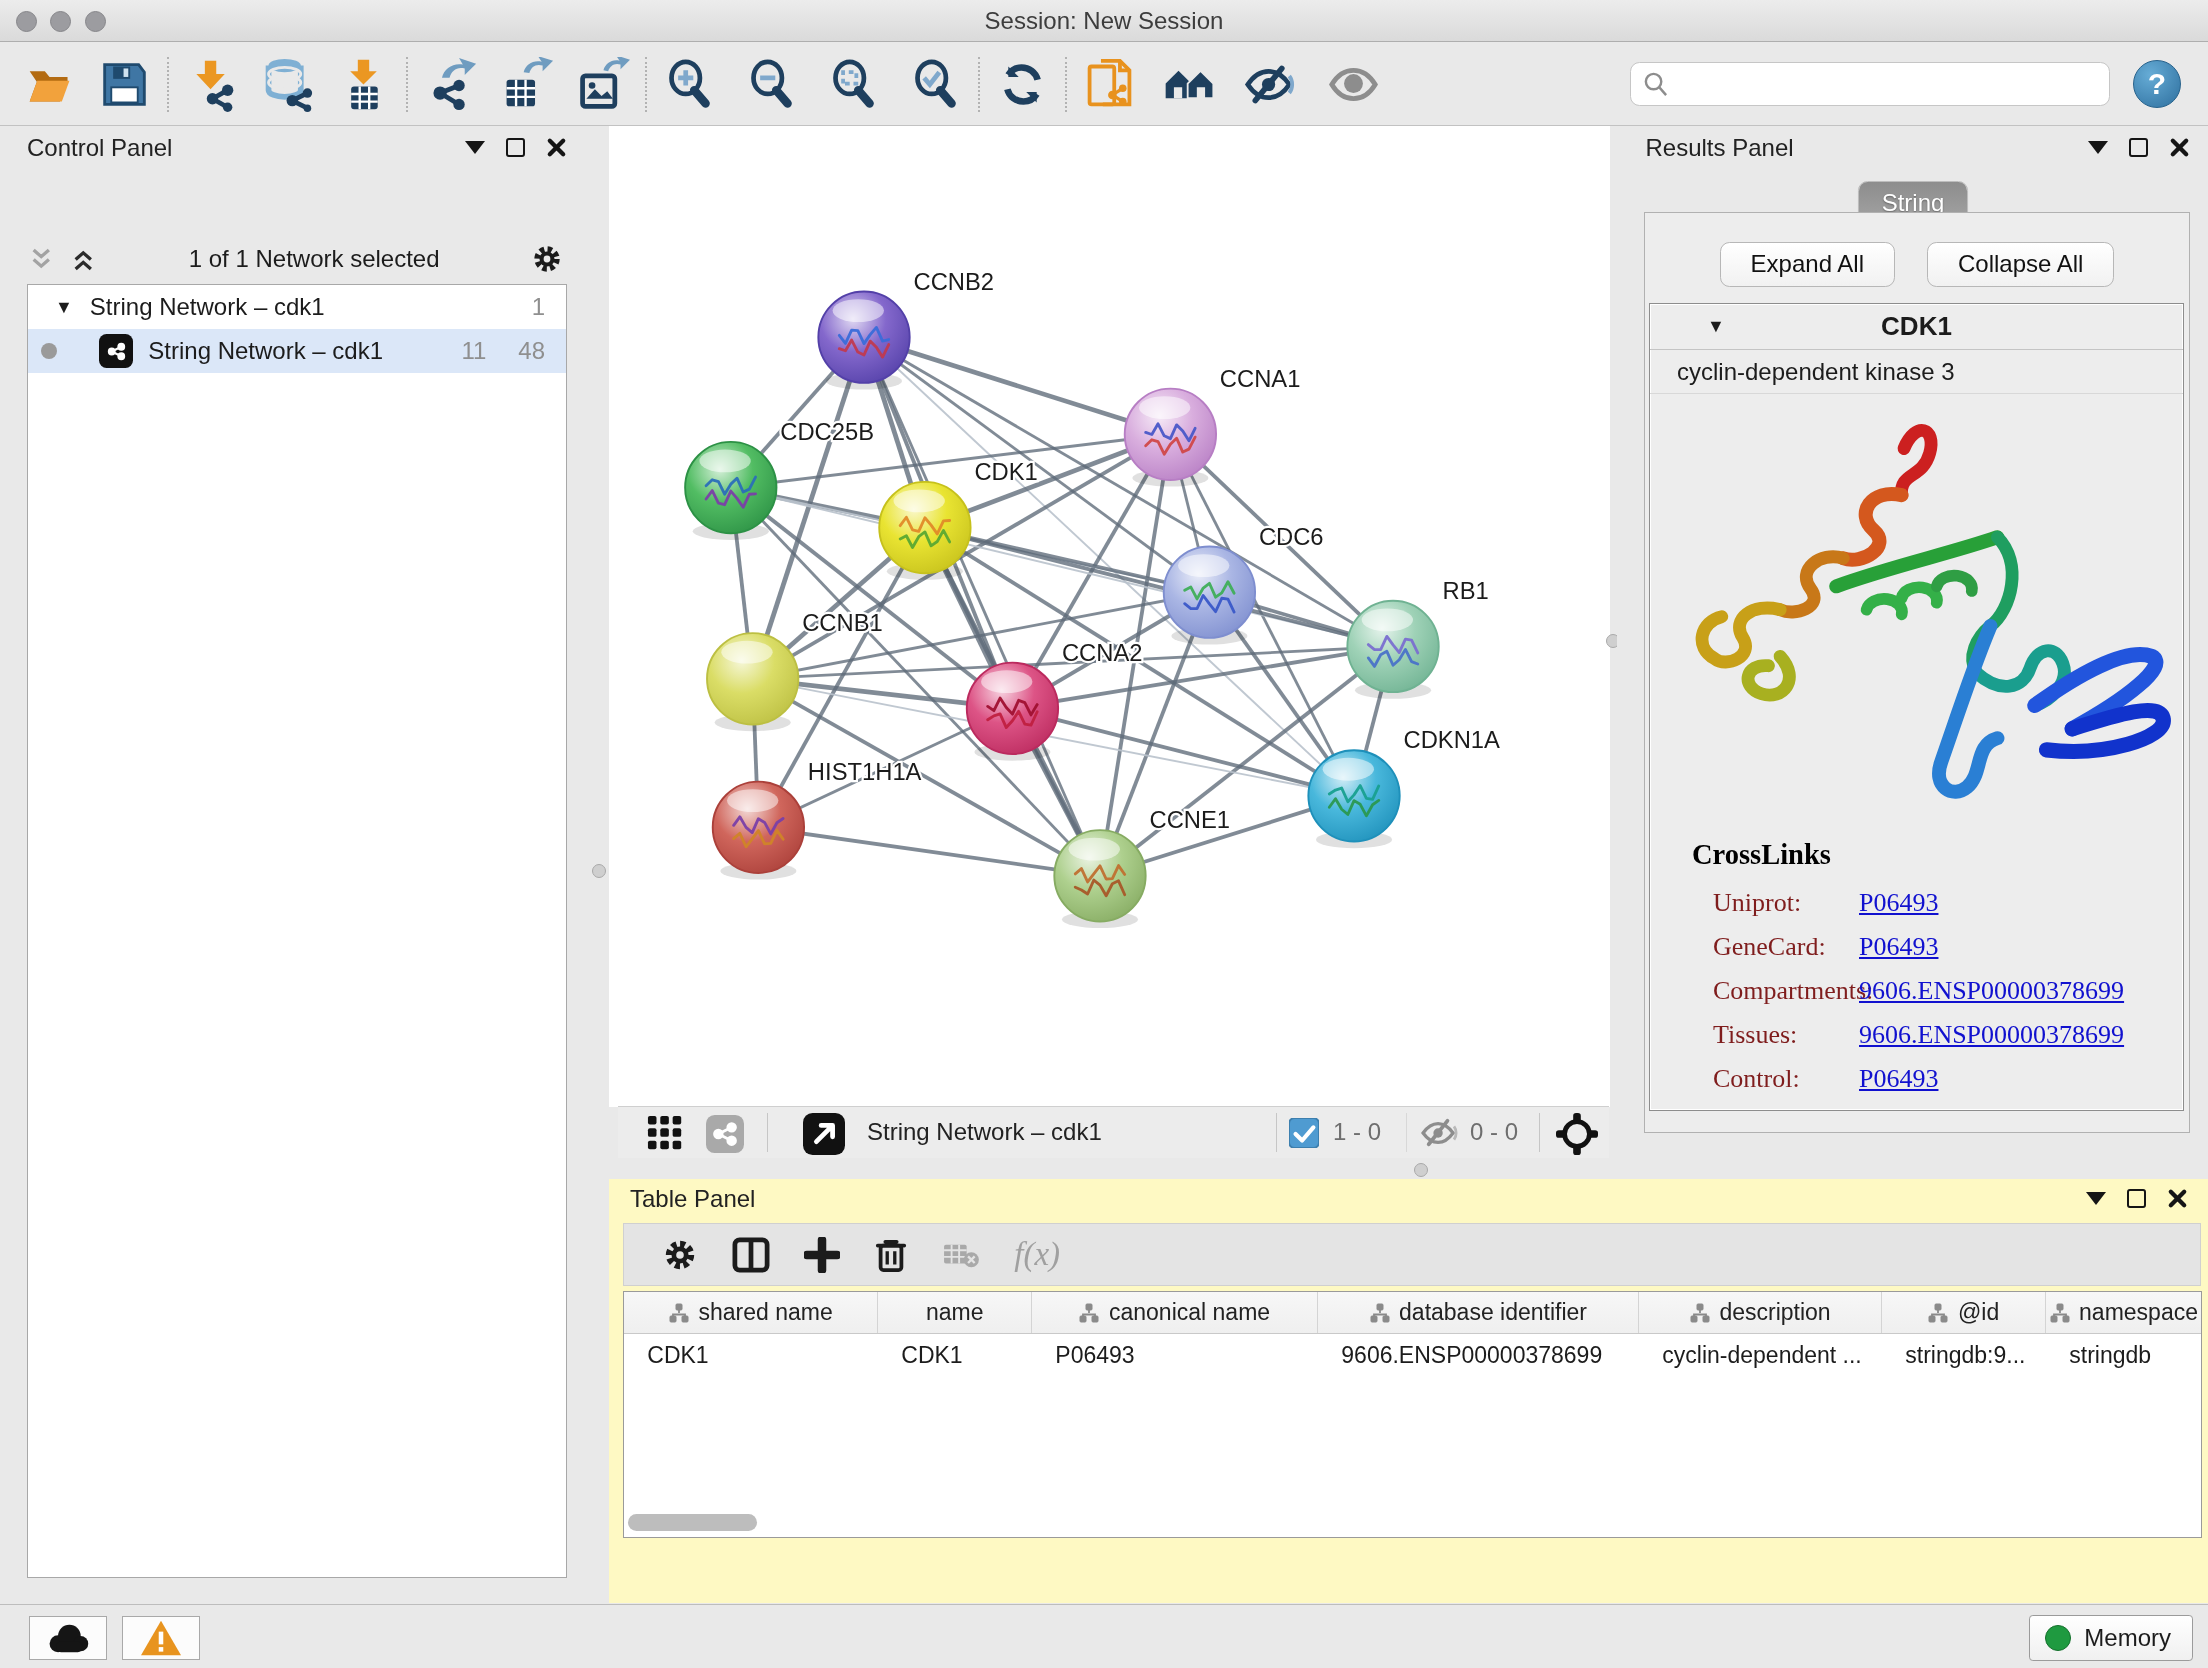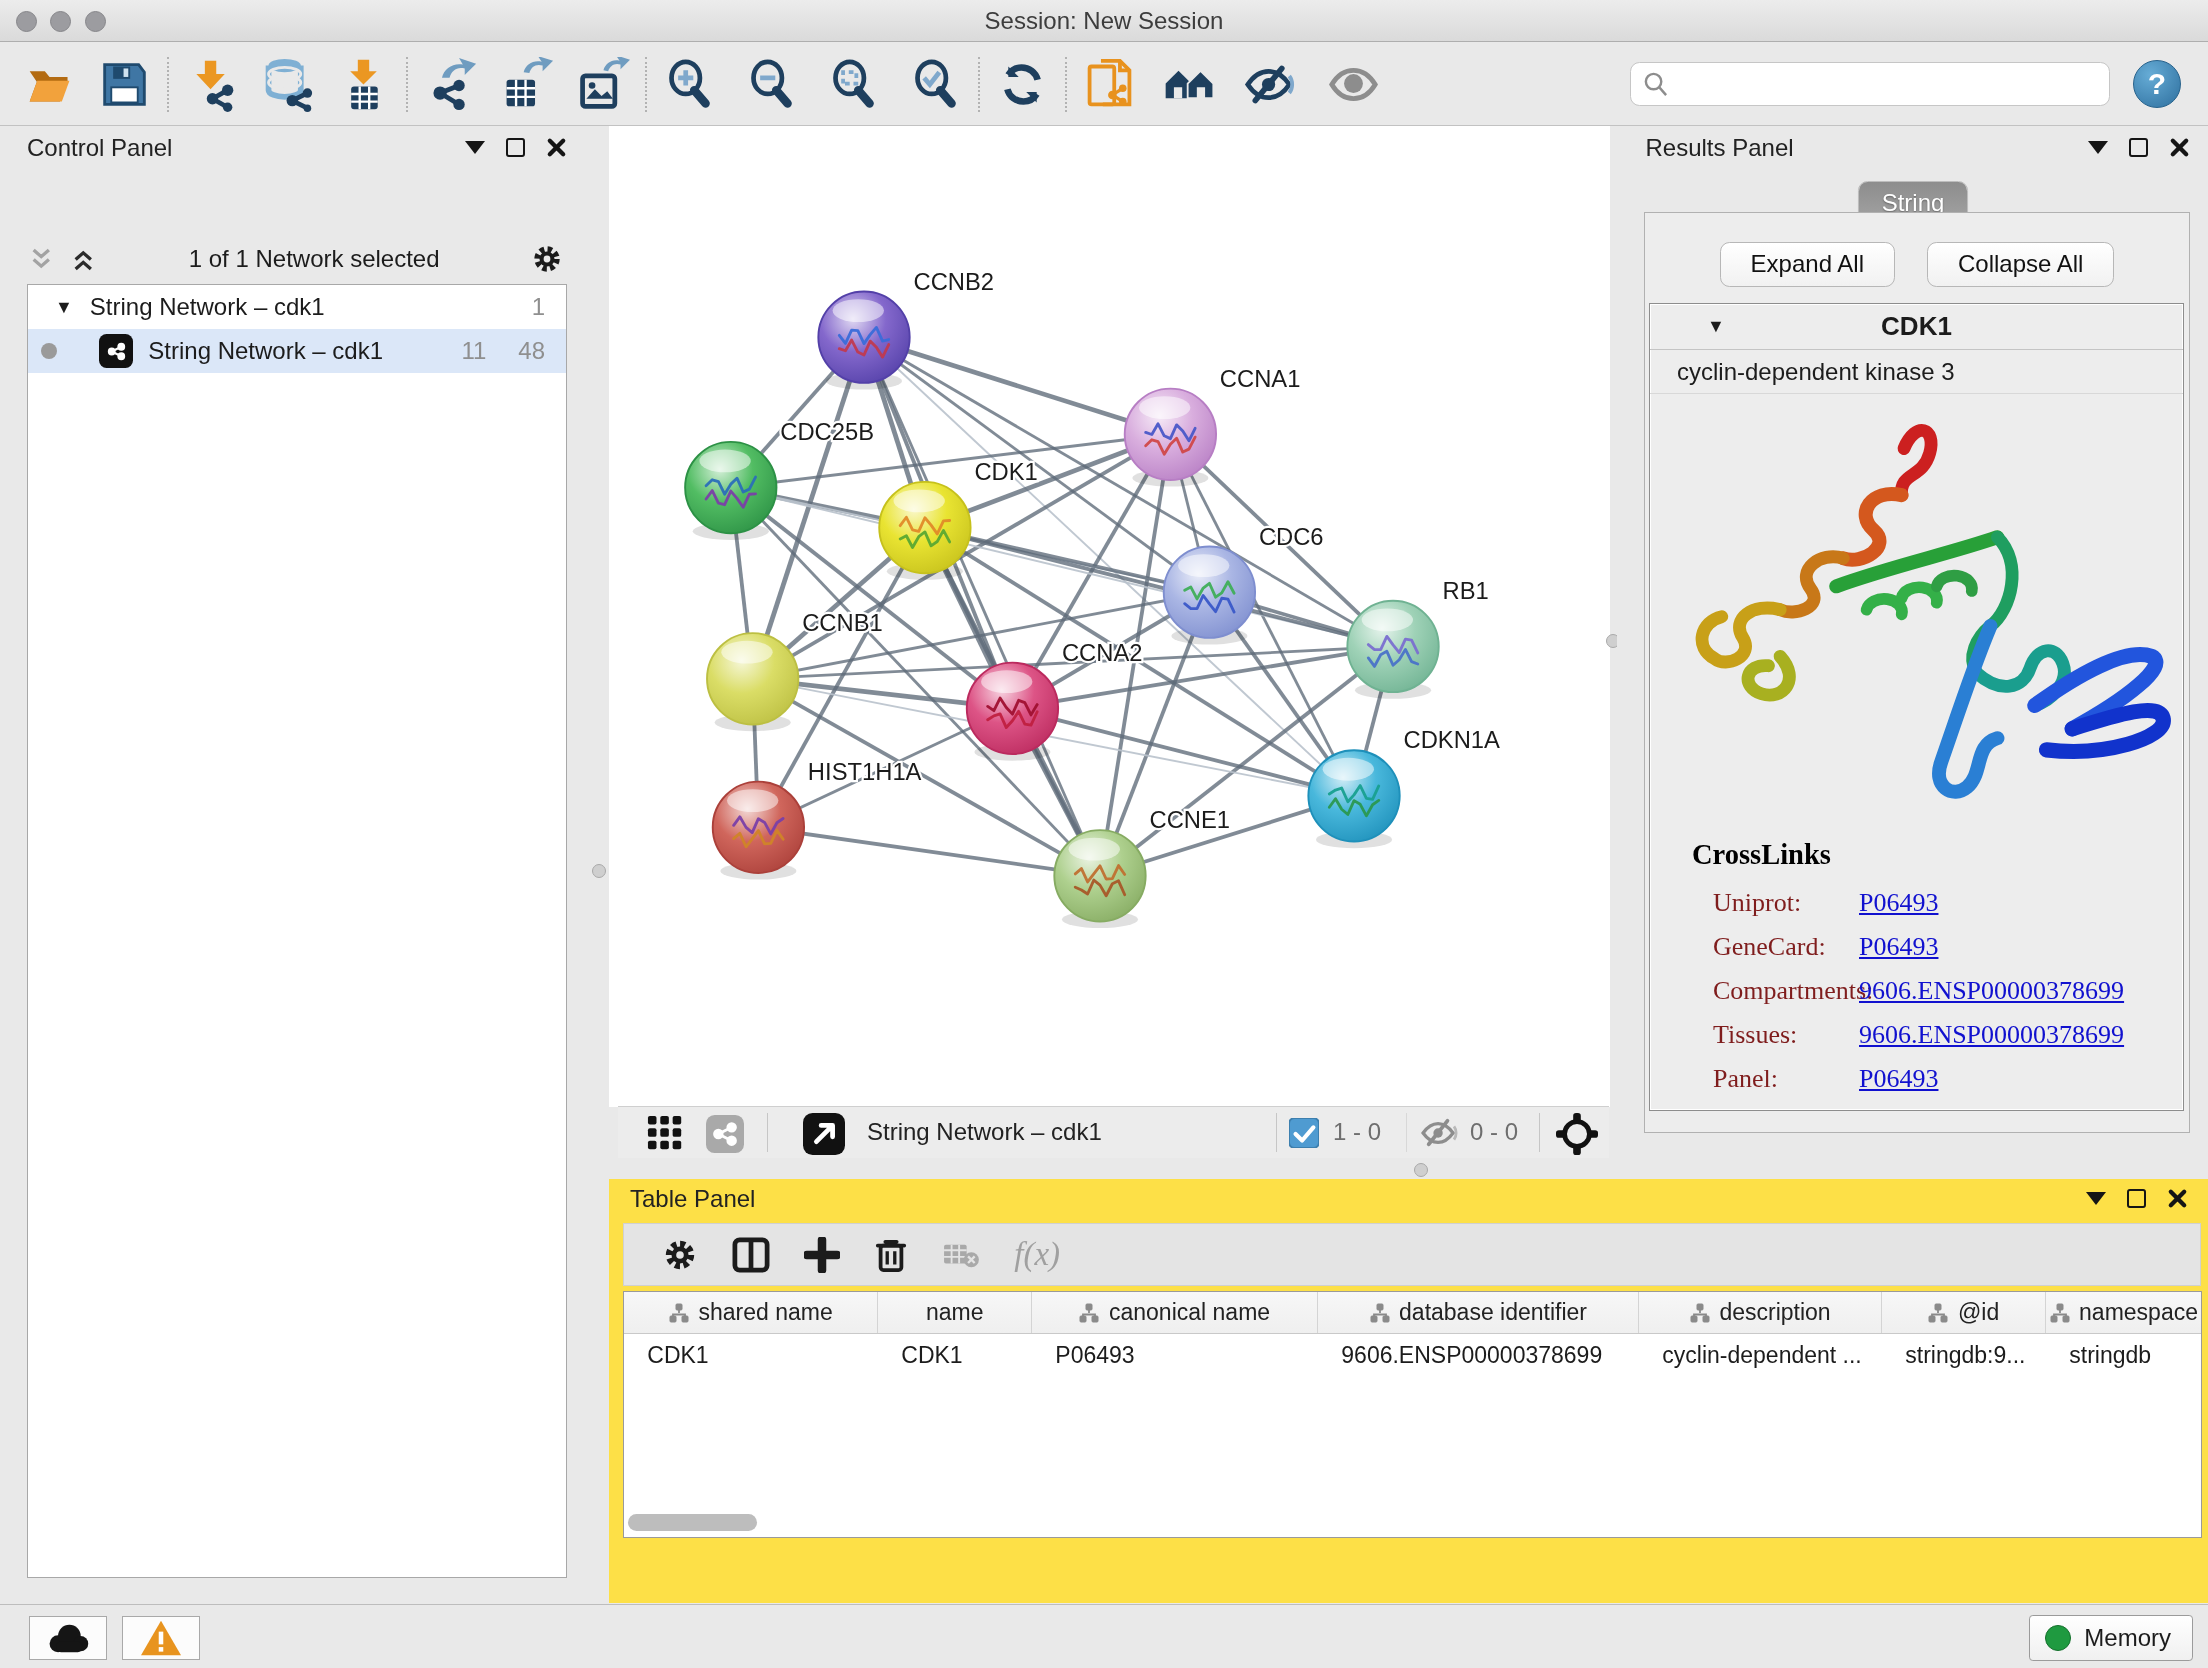--- a/index.html
+++ b/index.html
@@ -74,21 +74,21 @@
   .rp-prot-header { position:relative; height:46px; border-bottom:1px solid #c4c4c4; display:flex; align-items:center; }
   .rp-prot-header .name { position:absolute; left:0; right:0; text-align:center; font-size:26px; font-weight:bold; }
   .rp-desc { height:44px; line-height:44px; padding-left:27px; font-size:24px; border-bottom:1px solid #d8d8d8; }
   .crosslinks { position:absolute; left:0; top:535px; width:100%; font-family:"Liberation Serif", serif; }
   .crosslinks h3 { font-size:28.5px; margin-left:42px; margin-bottom:9.5px; color:#000; }
   .cl-row { display:flex; font-size:26px; height:44px; align-items:center; }
   .cl-row .l { width:146px; margin-left:63px; color:#7f1d1d; }
   .cl-row .v { color:#1111cf; text-decoration:underline; }
 
   
-  .table-panel { position:absolute; left:609px; top:1179px; width:1600px; height:424px; background:#fde047; }
+  .table-panel { position:absolute; left:609px; top:1179px; width:1600px; height:424px; background:#fef9c3; }
   .tp-header { position:absolute; left:21px; right:21px; top:5.7px; display:flex; align-items:center; }
   .tp-toolbar { position:absolute; left:14.3px; top:44px; right:7.6px; height:63px; background:#e4e4e4;
     border:1px solid #d0d0d0; display:flex; align-items:center; gap:34px; padding-left:38px; }
   .tp-table { position:absolute; left:14.3px; top:112px; width:1579px; height:247px; background:#fff; border:1.9px solid #9a9a9a; }
   .tp-grid { display:grid; grid-template-columns:254px 154px 286px 321px 243px 164px 1fr; }
   .tp-grid.head { background:linear-gradient(#f7f7f7,#efefef); border-bottom:1.9px solid #c9c9c9; height:42px; }
   .th { display:flex; align-items:center; justify-content:center; gap:9.5px; font-size:23px; color:#222;
     border-right:1px solid #d4d4d4; overflow:hidden; white-space:nowrap; }
   .th:last-child { border-right:none; }
   .td { font-size:23px; padding:7.6px 0 0 23px; white-space:nowrap; overflow:hidden; height:42px; }
@@ -648,21 +648,21 @@
           </div>
         <div class="cl-row">
             <span class="l">Compartments:</span>
             <a class="v">9606.ENSP00000378699</a>
           </div>
         <div class="cl-row">
             <span class="l">Tissues:</span>
             <a class="v">9606.ENSP00000378699</a>
           </div>
         <div class="cl-row">
-            <span class="l">Panel:</span>
+            <span class="l">Control:</span>
             <a class="v">P06493</a>
           </div>
       </div>
     </div>
   </div>
 
   <div class="table-panel">
     <div class="tp-header">
       <span class="panel-title">Table Panel</span>
       <span style="flex:1"></span>

